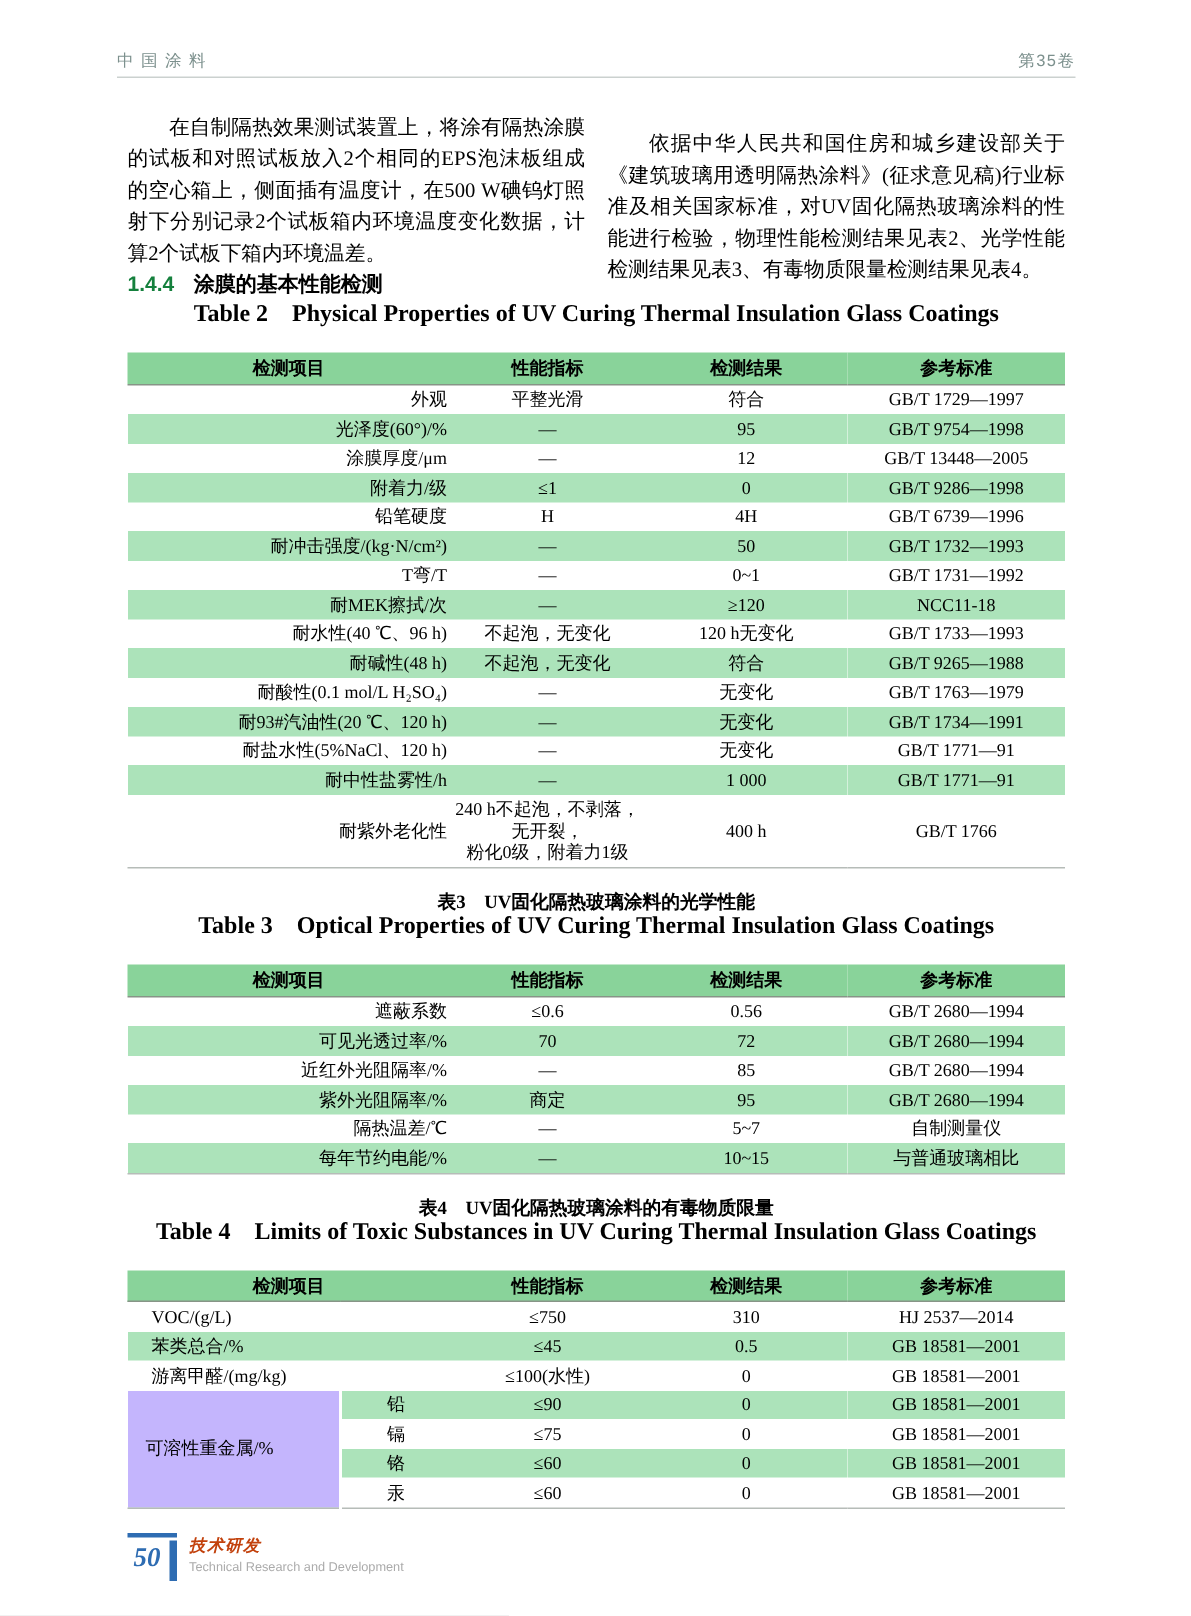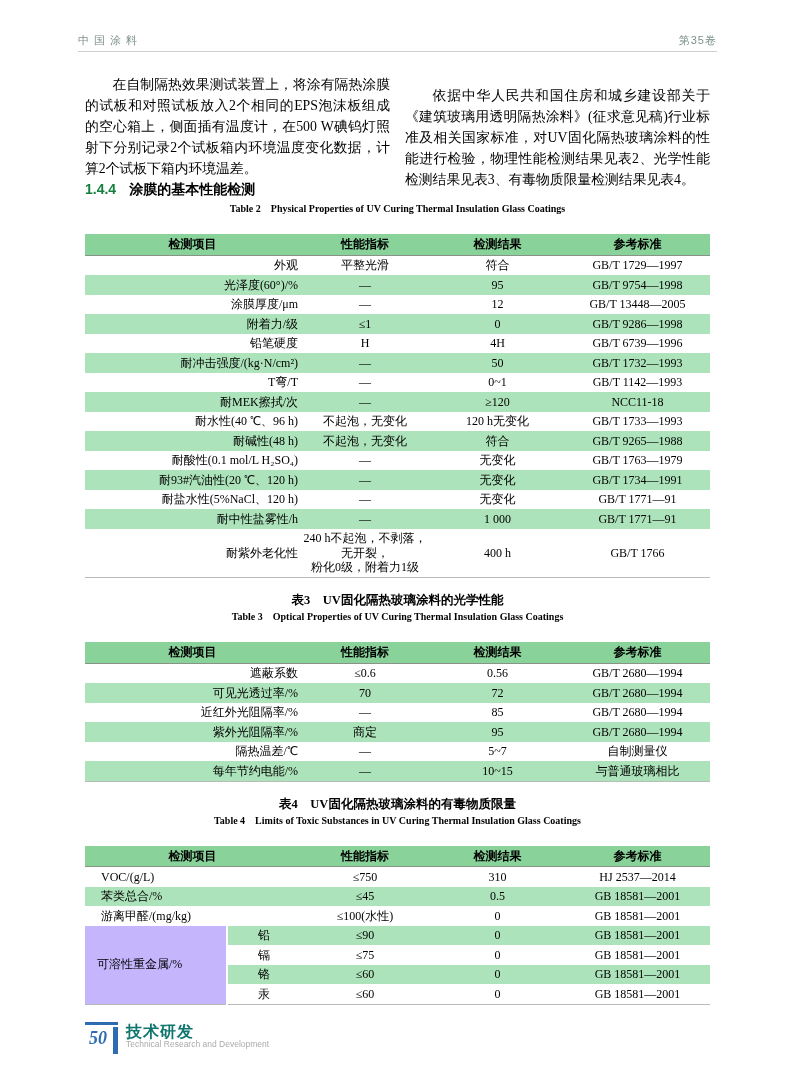--- a/index.html
+++ b/index.html
@@ -20,21 +20,21 @@
   
   .content { position:absolute; left:85px; top:74px; width:625px; }
   .cols { display:flex; gap:15px;align-items:center; }
   .col { width:305px; font-size:13.8px; line-height:21px; text-align:justify; }
   .col p { margin:0; text-indent:2em; }
   .sec-head { font-weight:bold; font-size:14px; line-height:21px; }
   .sec-num { color:#15803d; margin-right:13px; font-family:"Liberation Sans", sans-serif; font-weight:bold; }
 
   
   .tbl-title-cn { margin-top:0; text-align:center; font-weight:bold; font-size:12.5px; line-height:16px; }
-  .tbl-title-en { text-align:center; font-weight:bold; font-size:10px; line-height:17px; }
+  .tbl-title-en { text-align:center; font-weight:bold; font-size:16px; line-height:17px; }
   .gap1 { margin-top:10px; }
   .gap2 { margin-top:14px; }
 
   
   table { width:625px; border-collapse:collapse; font-size:12px; table-layout:fixed;
           border-bottom:1px solid #B6BCB8; margin-top:17px; }
   th { background:#89D39A; font-weight:bold; padding:3px 2px; border-bottom:1px solid #879487;
        font-size:12px; line-height:14.5px; }
   td { text-align:center; padding:2.5px 2px; line-height:14.5px; overflow:hidden; }
   tbody tr:nth-child(even) { background:#ACE3BA; }
@@ -43,21 +43,21 @@
   td.pre { white-space:pre-line; }
   td.group { background:#c4b5fd; border-right:2px solid #ffffff; text-align:left; padding-left:12px; }
 
   
   .footer { position:absolute; left:85px; top:1022px; display:flex; align-items:flex-start; }
   .pagenum-box { border-top:3px solid #2E6CB2; padding-top:2px; display:flex; align-items:stretch; }
   .pagenum { color:#2E6CB2; font-style:italic; font-weight:bold; font-size:18px; line-height:22px;
              padding:0 6px 0 4px; }
   .vbar { width:5px; background:#2E6CB2; height:27px; display:inline-block; }
   .footer-text { margin-left:8px; margin-top:2px; font-family:"Liberation Sans", sans-serif; }
-  .f-cn { font-weight:bold; font-size:16px; color:#0f766e; line-height:15px; letter-spacing:1px; }
+  .f-cn { font-weight:bold; font-size:11px; color:#c2410c; line-height:15px; letter-spacing:1px;font-style:italic; }
   .f-en { font-size:8.5px; color:#ABABAB; line-height:11px; }
 </style>
 </head>
 <body>
 
 <div class="page">
 
   <div class="pg-header">
     <span class="run-left">中国涂料</span>
     <span class="run-right">第35卷</span>
@@ -128,21 +128,21 @@
         <tr>
           <td class="item">耐冲击强度/(kg·N/cm²)</td>
           <td>—</td>
           <td>50</td>
           <td>GB/T 1732—1993</td>
         </tr>
         <tr>
           <td class="item">T弯/T</td>
           <td>—</td>
           <td>0~1</td>
-          <td>GB/T 1142—1993</td>
+          <td>GB/T 1731—1992</td>
         </tr>
         <tr>
           <td class="item">耐MEK擦拭/次</td>
           <td>—</td>
           <td>≥120</td>
           <td>NCC11-18</td>
         </tr>
         <tr>
           <td class="item">耐水性(40 ℃、96 h)</td>
           <td>不起泡，无变化</td>

